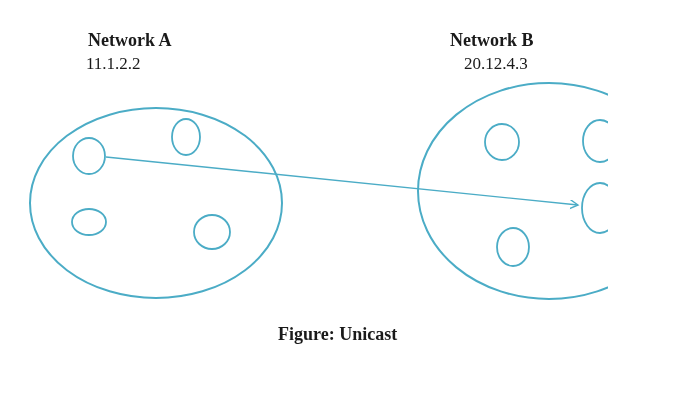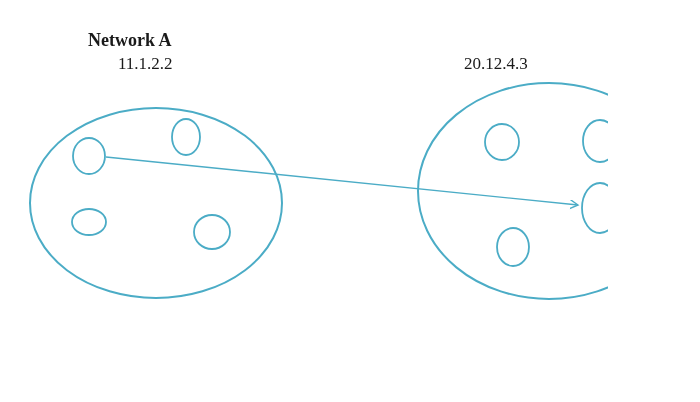--- a/index.html
+++ b/index.html
@@ -67,18 +67,20 @@
         <ellipse cx="549" cy="191" rx="131" ry="108" class="net-ellipse" stroke="#4BACC6"></ellipse>
         <ellipse cx="502" cy="142" rx="17" ry="18" class="node-ellipse" stroke="#4BACC6"></ellipse>
         <ellipse cx="600" cy="141" rx="17" ry="21" class="node-ellipse" stroke="#4BACC6"></ellipse>
         <ellipse cx="600" cy="208" rx="18" ry="25" class="node-ellipse" stroke="#4BACC6"></ellipse>
         <ellipse cx="513" cy="247" rx="16" ry="19" class="node-ellipse" stroke="#4BACC6"></ellipse>
         <line x1="106" y1="157" x2="578" y2="205" class="flow-line" stroke="#4BACC6" marker-end="url(#arrowhead)"></line>
       </g>
   </svg>
 
   <div class="label bold" style="left: 88px; top: 30px; color: rgb(26, 26, 26);">Network A</div>
-  <div class="label" style="left: 86px; top: 54px; color: rgb(26, 26, 26); margin-left: 32px;">11.1.2.2</div>
+  <div class="label" style="left: 86px; top: 54px; color: rgb(26, 26, 26);">11.1.2.2</div>
 
+  <div class="label bold" style="left: 450px; top: 30px; color: rgb(26, 26, 26);">Network B</div>
   <div class="label" style="left: 464px; top: 54px; color: rgb(26, 26, 26);">20.12.4.3</div>
 
+  <div class="label caption" style="left: 278px; top: 324px; color: rgb(26, 26, 26);">Figure: Unicast</div>
 
 </div>
 
 </body></html>

